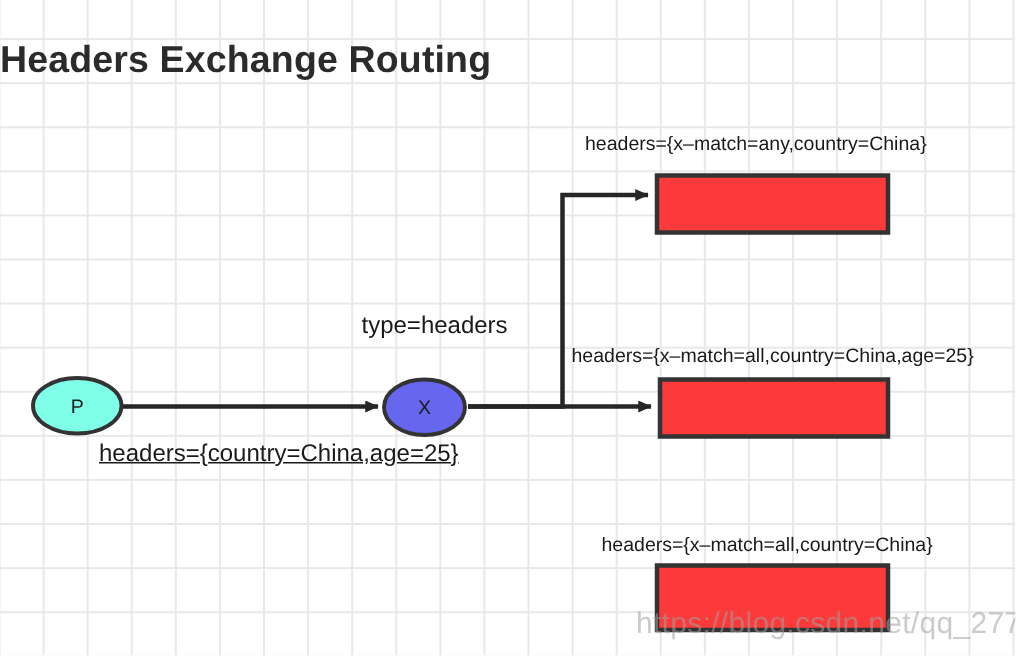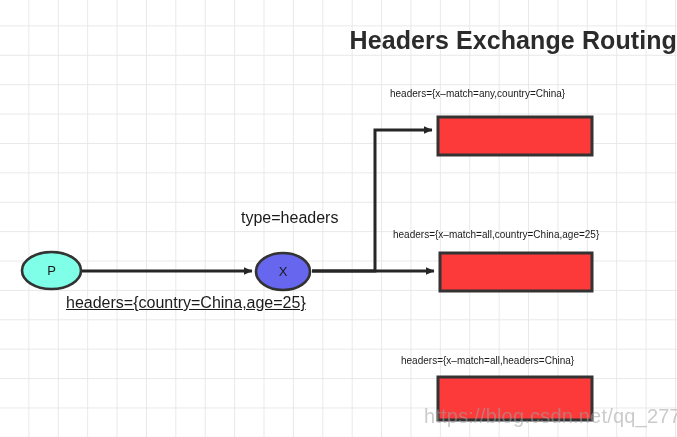--- a/index.html
+++ b/index.html
@@ -28,21 +28,21 @@
     top: 0;
     width: 677px;
     height: 437px;
   }
 
   .title {
     position: absolute;
     left: 0;
     top: 26px;
     width: 677px;
-    text-align: right;
+    text-align: left;
     font-size: 25px;
     font-weight: bold;
     color: #2b2b2b;
     letter-spacing: 0.1px;
     white-space: nowrap;
   }
 
   .node-label {
     position: absolute;
     font-size: 13px;
@@ -54,21 +54,21 @@
 
   .edge-label {
     position: absolute;
     font-size: 16px;
     color: #1a1a1a;
     white-space: nowrap;
   }
 
   .box-label {
     position: absolute;
-    font-size: 10px;
+    font-size: 13px;
     color: #1a1a1a;
     white-space: nowrap;
   }
 
   .watermark {
     position: absolute;
     left: 424px;
     top: 405px;
     font-size: 20px;
     color: rgba(160,160,160,0.55);
@@ -111,19 +111,19 @@
   <div class="node-label" style="left:22px; top:263px; width:59px;">P</div>
 
   <div class="node-label" style="left:256px; top:264px; width:54px;">X</div>
 
   <div class="edge-label" style="left:241px; top:209px;">type=headers</div>
 
   <div class="edge-label" style="left:66px; top:294px;text-decoration:underline;">headers={country=China,age=25}</div>
 
   <div class="box-label" style="left:390px; top:88px;">headers={x–match=any,country=China}</div>
 
-  <div class="box-label" style="left:381px; top:229px;margin-left:12px;">headers={x–match=all,country=China,age=25}</div>
+  <div class="box-label" style="left:381px; top:229px;">headers={x–match=all,country=China,age=25}</div>
 
-  <div class="box-label" style="left:401px; top:355px;">headers={x–match=all,headers=China}</div>
+  <div class="box-label" style="left:401px; top:355px;">headers={x–match=all,country=China}</div>
 
   <div class="watermark">https://blog.csdn.net/qq_27760433</div>
 
 </div>
 
 </body></html>

